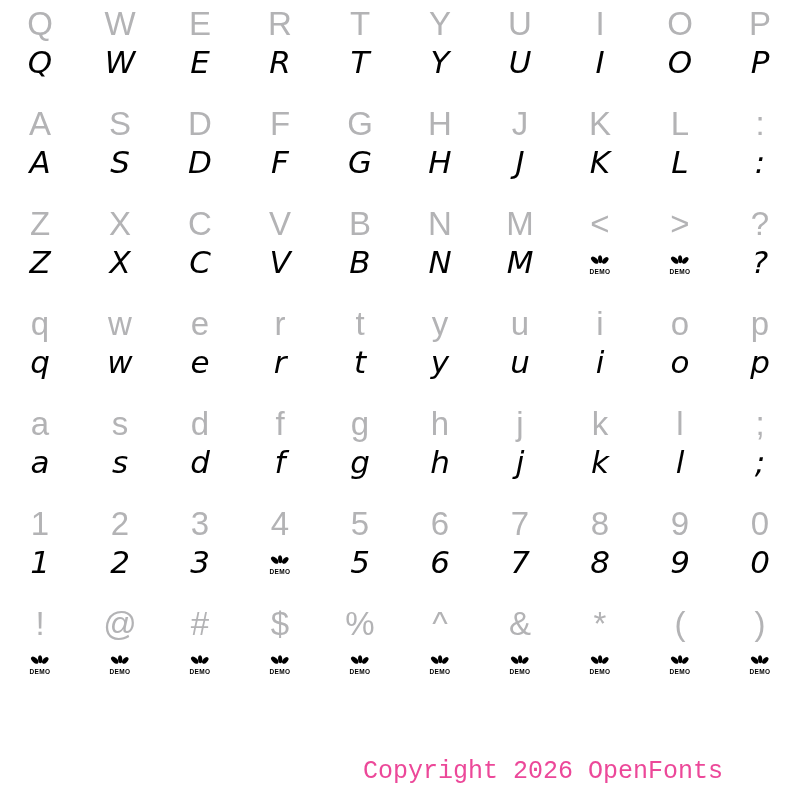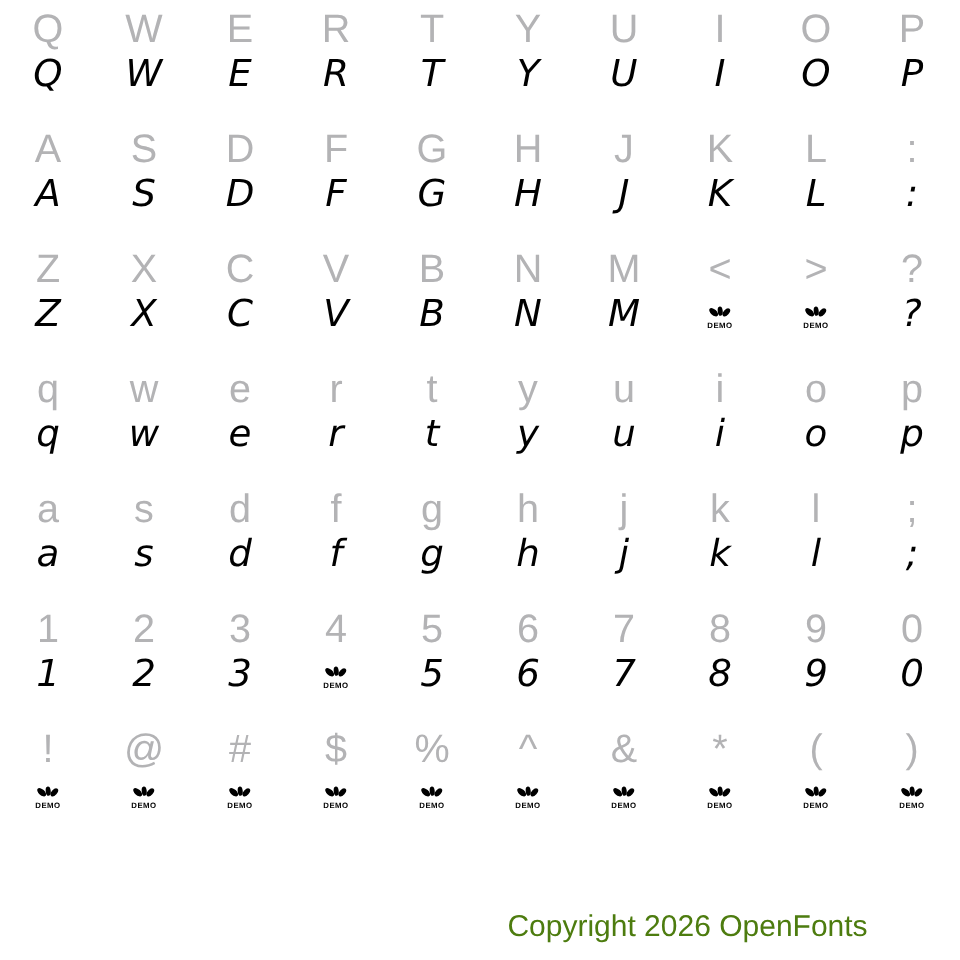--- a/index.html
+++ b/index.html
@@ -352,14 +352,14 @@
             <svg class="fleuron" viewBox="0 0 22 13" xmlns="http://www.w3.org/2000/svg" style="fill: rgb(0, 0, 0);">
               <ellipse cx="5.2" cy="5.6" rx="2.7" ry="4.9" transform="rotate(-48 5.2 5.6)"></ellipse>
               <ellipse cx="11.2" cy="4.6" rx="2.3" ry="4.3" transform="rotate(-6 11.2 4.6)"></ellipse>
               <ellipse cx="16.8" cy="5.8" rx="2.5" ry="4.4" transform="rotate(42 16.8 5.8)"></ellipse>
             </svg>
             <span class="demo-label">DEMO</span>
           </span>
         </div>
       </div>
     </div>
-  <div class="copyright" style="color: #4d7c0f;">Copyright 2026 OpenFonts</div>
+  <div class="copyright" style="color: #ec4899; font-family: Liberation Mono, monospace;">Copyright 2026 OpenFonts</div>
 </div>
 
 </body></html>

